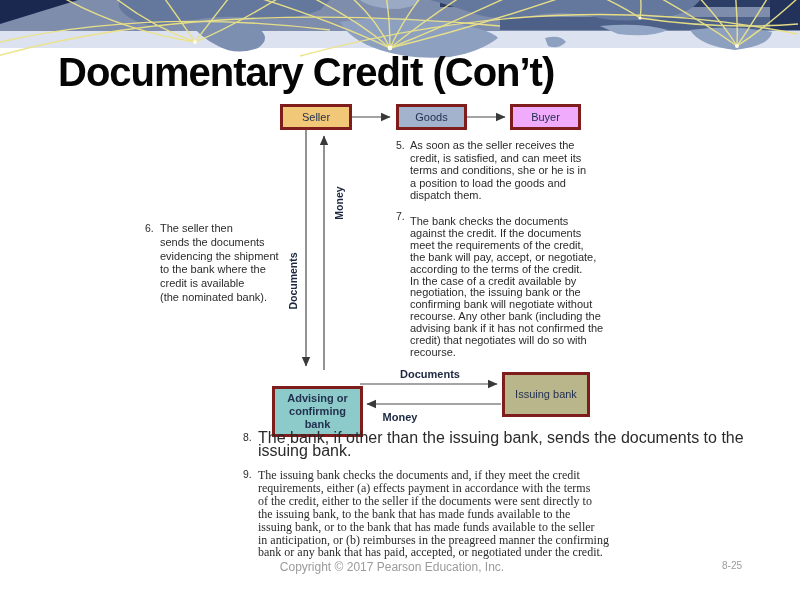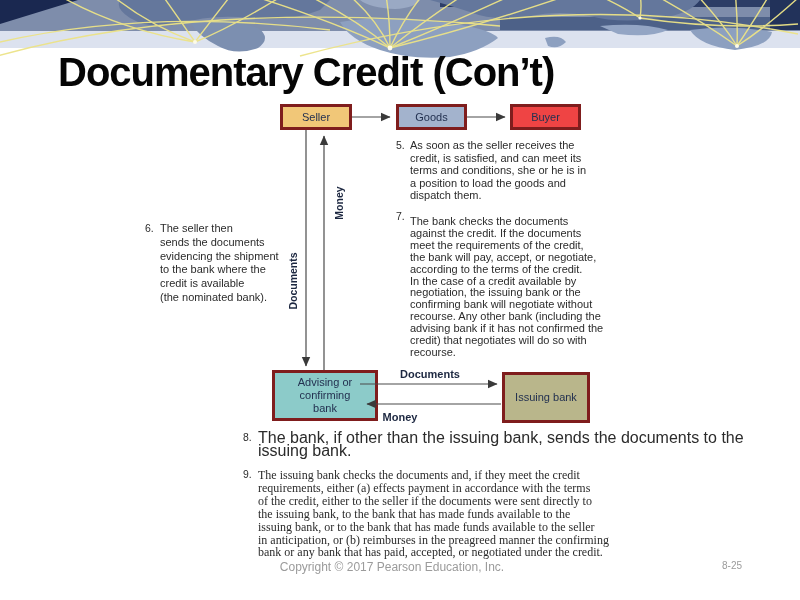--- a/index.html
+++ b/index.html
@@ -17,22 +17,22 @@
   }
   
   .node{
     position:absolute;border:3px solid #7f1d1d;box-sizing:border-box;
     display:flex;align-items:center;justify-content:center;text-align:center;
     font-size:11px;color:#233150;line-height:13px;white-space:pre-line;
   }
   .n-seller{left:280px;top:104px;width:72px;height:26px;}
   .n-goods{left:396px;top:104px;width:71px;height:26px;}
   .n-buyer{left:510px;top:104px;width:71px;height:26px;}
-  .n-advising{left:272px;top:370px;width:106px;height:51px;}
-  .n-issuing{left:502px;top:372px;width:88px;height:51px;}
+  .n-advising{left:272px;top:386px;width:91px;height:51px;font-weight:bold;}
+  .n-issuing{left:502px;top:372px;width:88px;height:45px;}
   
   .arrows{position:absolute;left:0;top:0;width:800px;height:600px;pointer-events:none;}
   
   .elabel{
     position:absolute;font-weight:bold;color:#1c2740;font-size:11px;white-space:nowrap;
     transform:translate(-50%,-50%);
   }
   .elabel.vert{transform:translate(-50%,-50%) rotate(-90deg);font-size:10.5px;}
   
   .note-num{position:absolute;font-size:10.5px;color:#2b2b2b;}
@@ -113,21 +113,21 @@
 </div>
 
 <div class="title">Documentary Credit (Con’t)</div>
 
 <div class="node n-seller" style="background: rgb(241, 199, 120);">
   <span>Seller</span>
 </div>
 <div class="node n-goods" style="background: rgb(163, 179, 205);">
   <span>Goods</span>
 </div>
-<div class="node n-buyer" style="background: #ef4444;">
+<div class="node n-buyer" style="background: #f0abfc;">
   <span>Buyer</span>
 </div>
 <div class="node n-advising" style="background: rgb(140, 203, 201);">
   <span>Advising or
 confirming
 bank</span>
 </div>
 <div class="node n-issuing" style="background: rgb(185, 182, 139);">
   <span>Issuing bank</span>
 </div>

